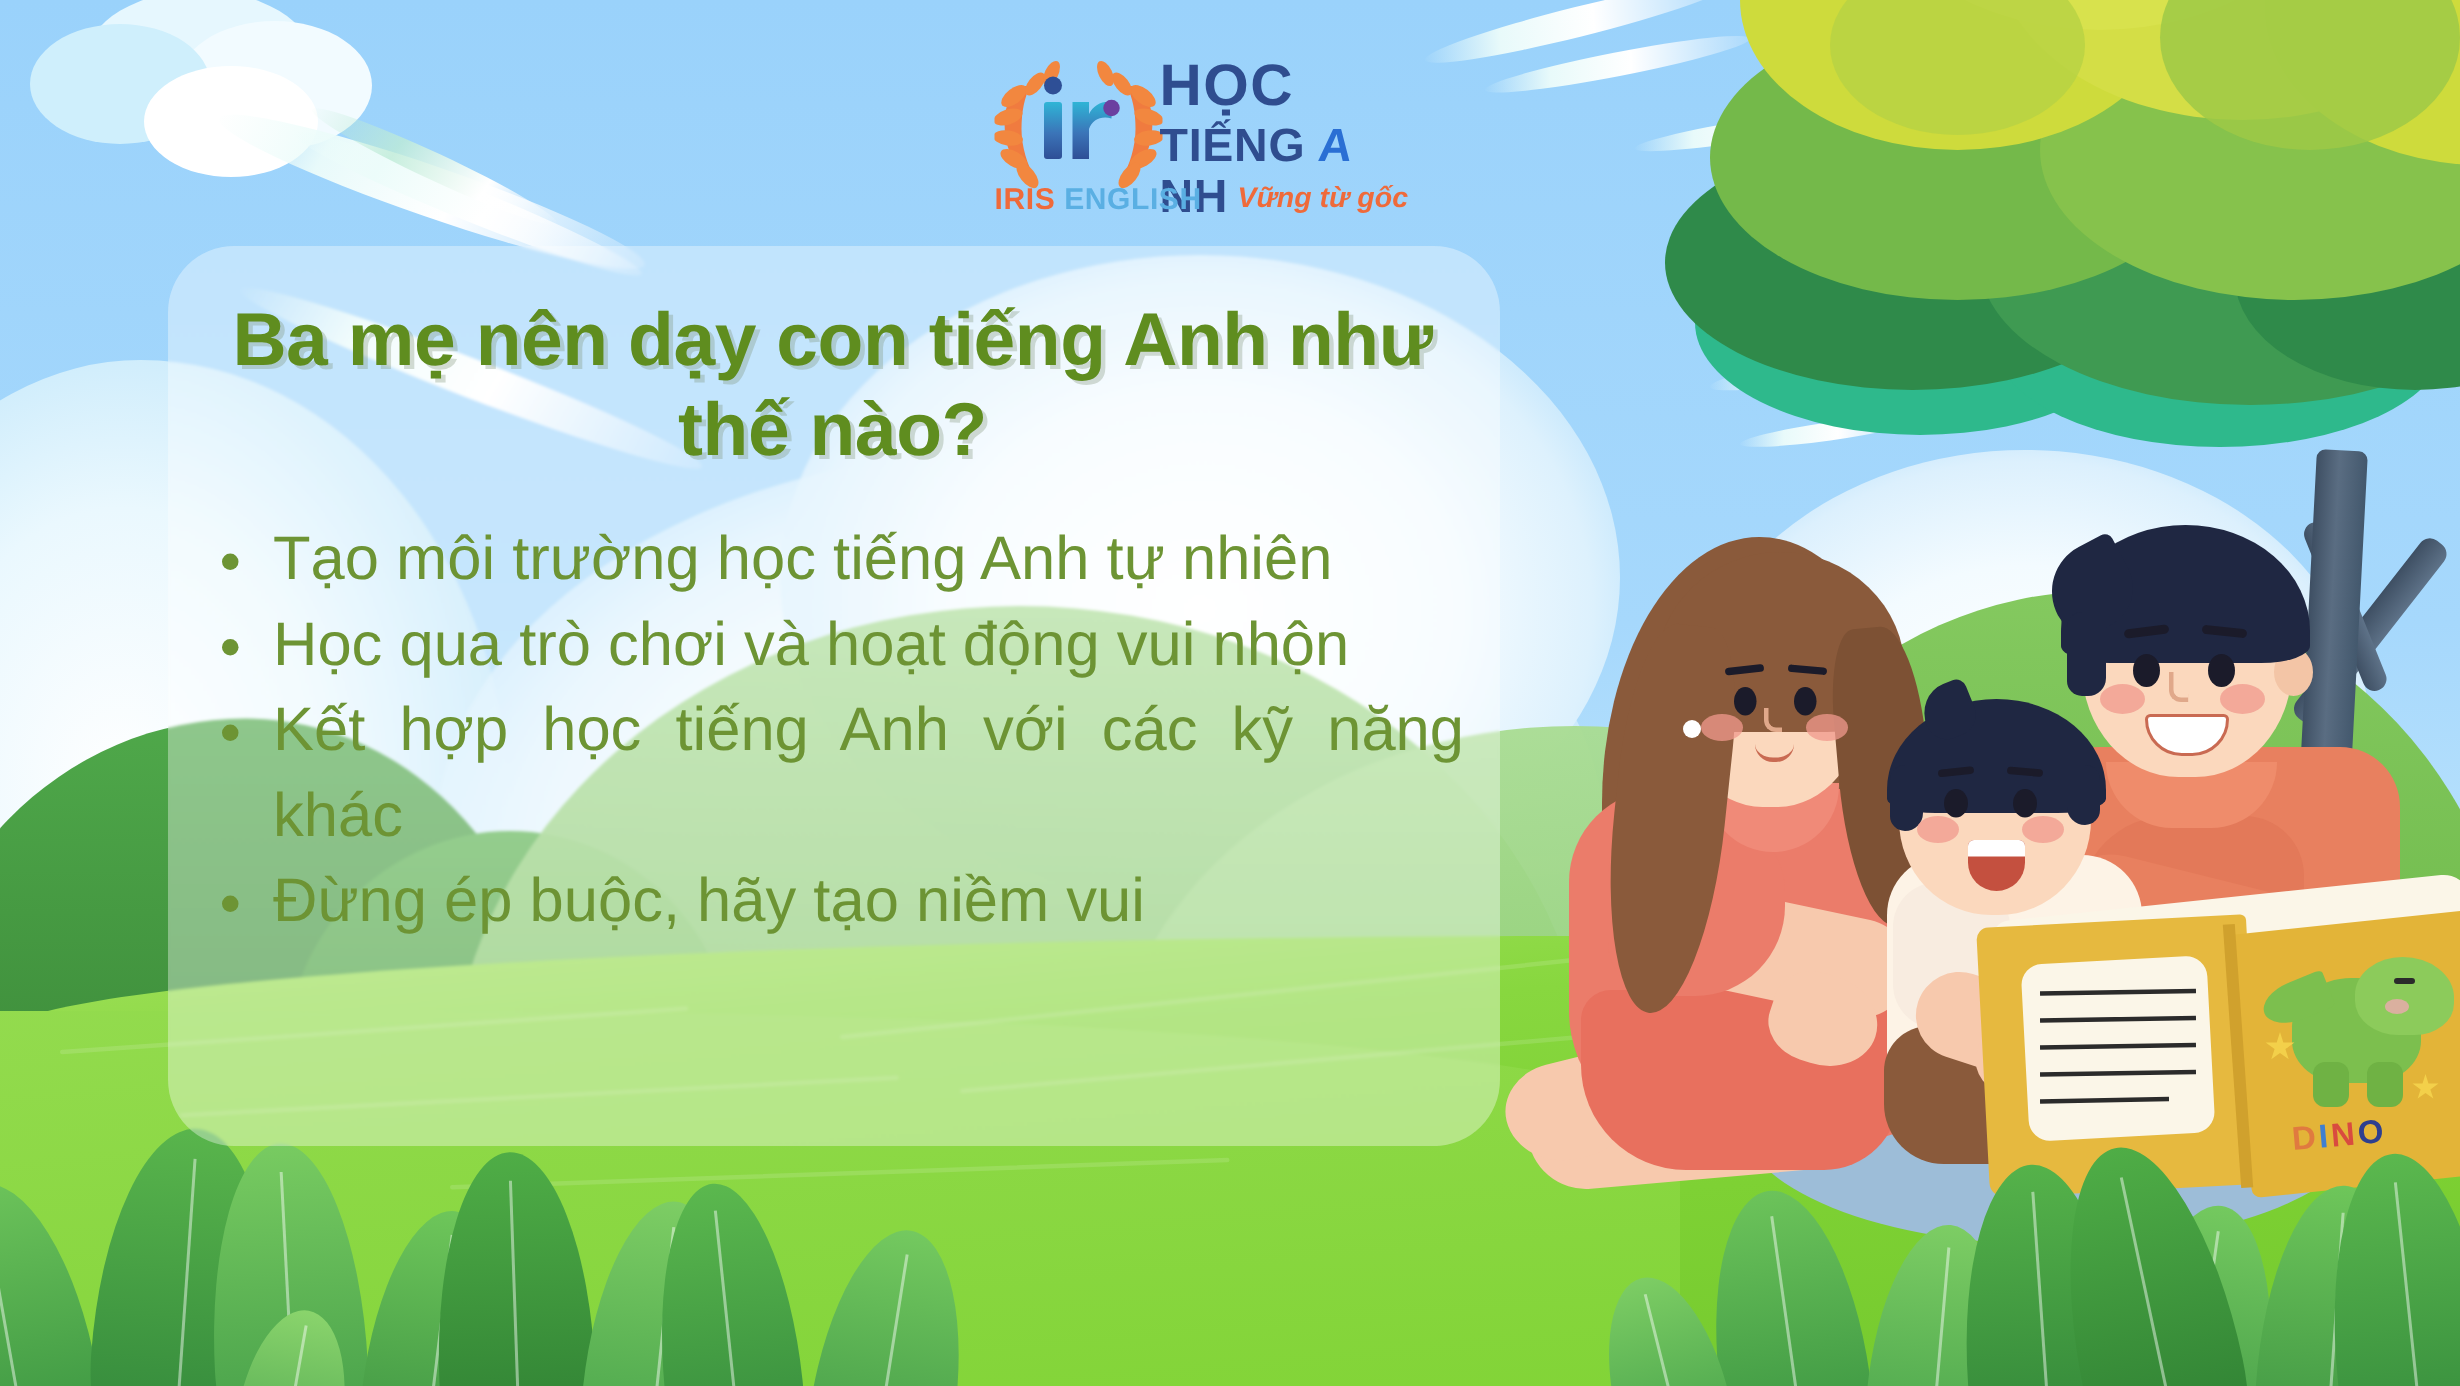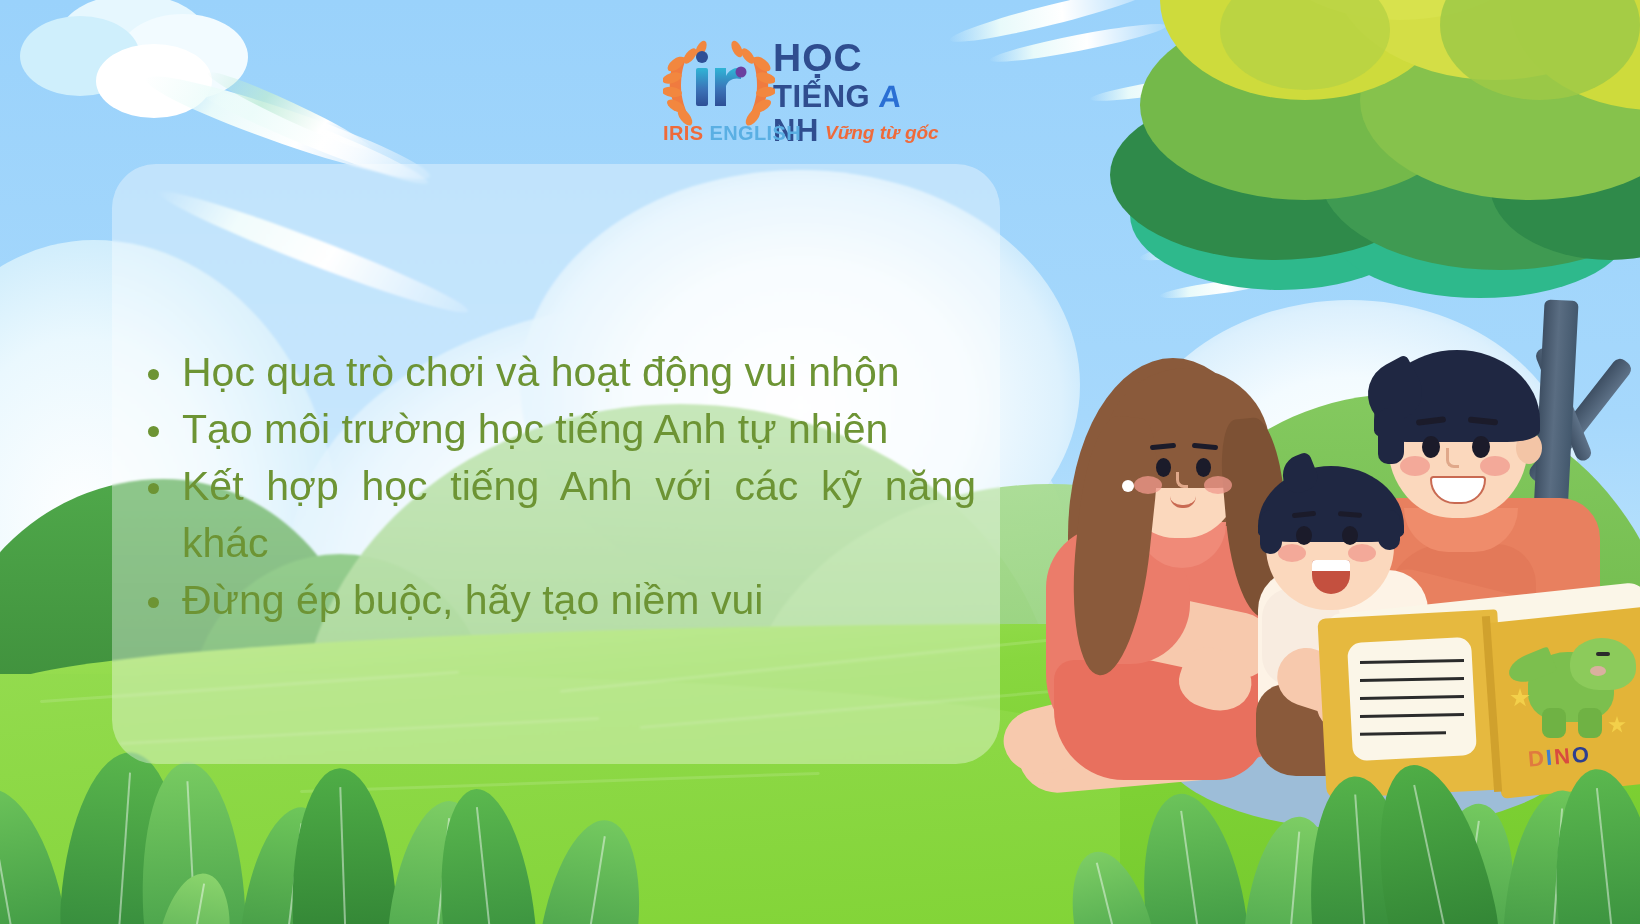--- a/index.html
+++ b/index.html
@@ -464,24 +464,25 @@
     <div class="leaf" style="left:1090px; top:848px; width:76px;  height:140px; background:linear-gradient(180deg,#7dcd64,#3c9a46); transform:rotate(-14deg);">
         <span class="vein"></span>
       </div>
     <div class="leaf" style="left:150px;  top:872px; width:70px;  height:120px; background:linear-gradient(180deg,#8ad46c,#47a14d); transform:rotate(10deg);">
         <span class="vein"></span>
       </div>
   </div>
 
   <div id="panel"></div>
 
+  <h1 id="headline">Ba mẹ nên dạy con tiếng Anh như thế nào?</h1>
 
   <ul id="bullets">
+    <li><span class="bsp">Tạo môi trường học tiếng Anh tự nhiên</span></li>
     <li><span class="bsp">Học qua trò chơi và hoạt động vui nhộn</span></li>
-    <li><span class="bsp">Tạo môi trường học tiếng Anh tự nhiên</span></li>
     <li><span class="bsp">Kết hợp học tiếng Anh với các kỹ năng khác</span></li>
     <li><span class="bsp">Đừng ép buộc, hãy tạo niềm vui</span></li>
   </ul>
 
   <div id="logo">
     <svg class="wreath" viewBox="0 0 112 92">
       <g fill="#f07b3f">
         <path d="M14 20 C4 34 4 58 16 74 C20 78 24 80 27 81 C22 72 18 60 18 48 C18 36 20 27 24 19 Z"></path>
         <path d="M98 20 C108 34 108 58 96 74 C92 78 88 80 85 81 C90 72 94 60 94 48 C94 36 92 27 88 19 Z"></path>
       </g>

